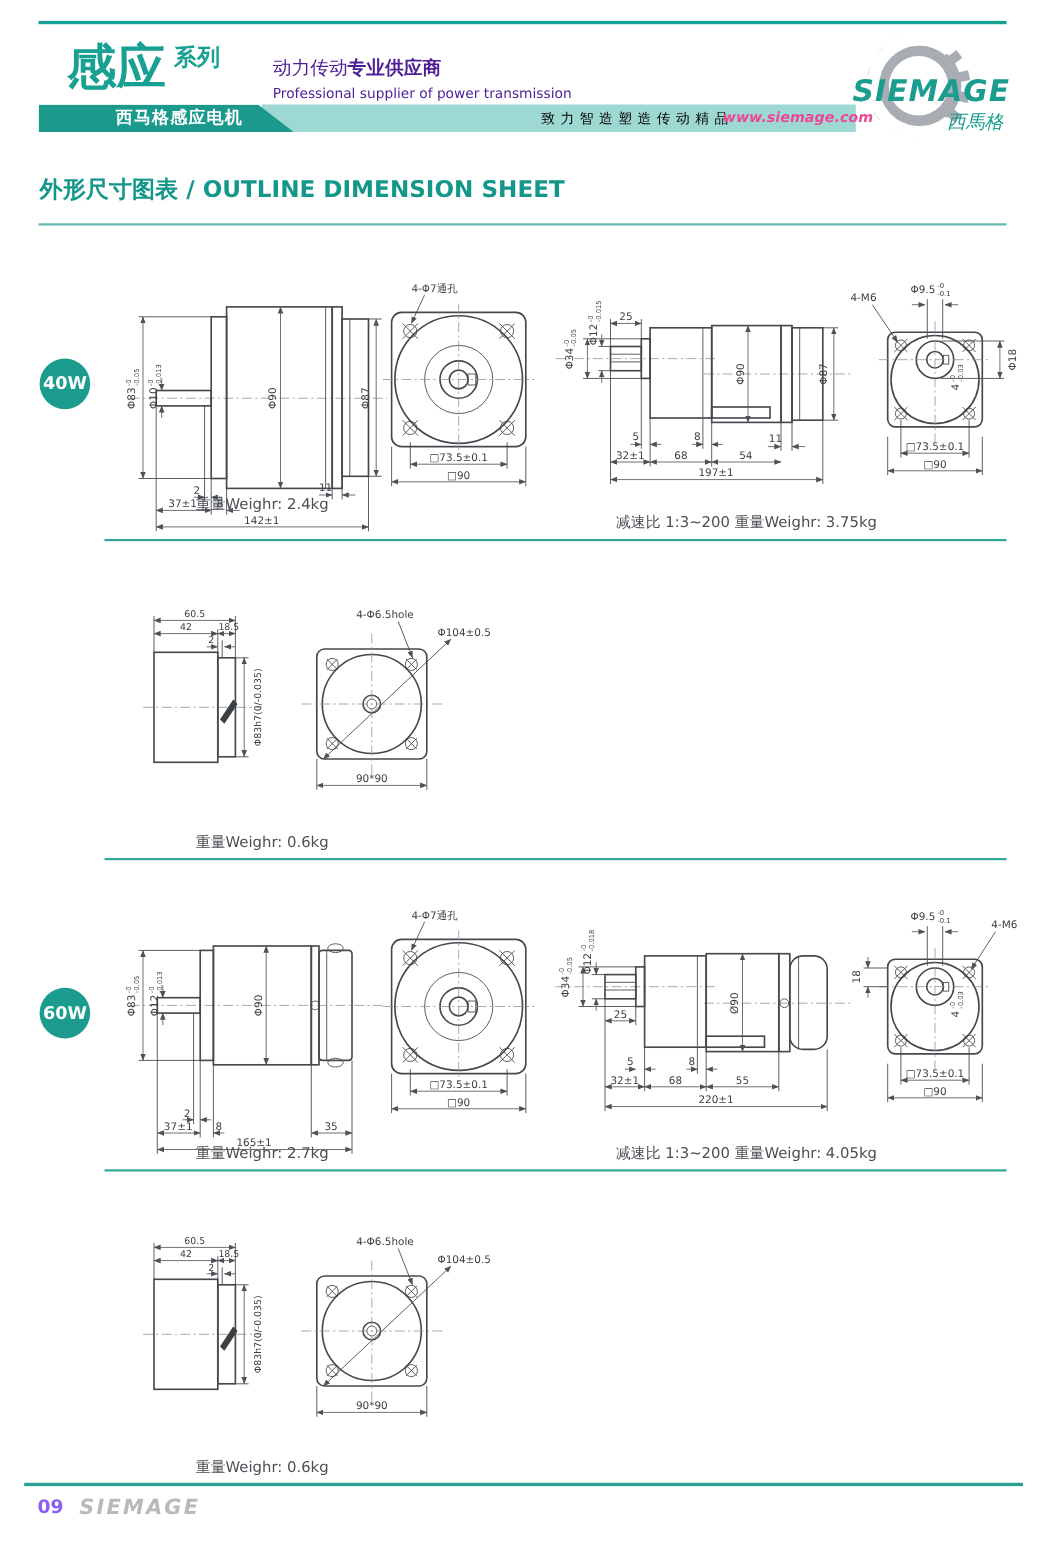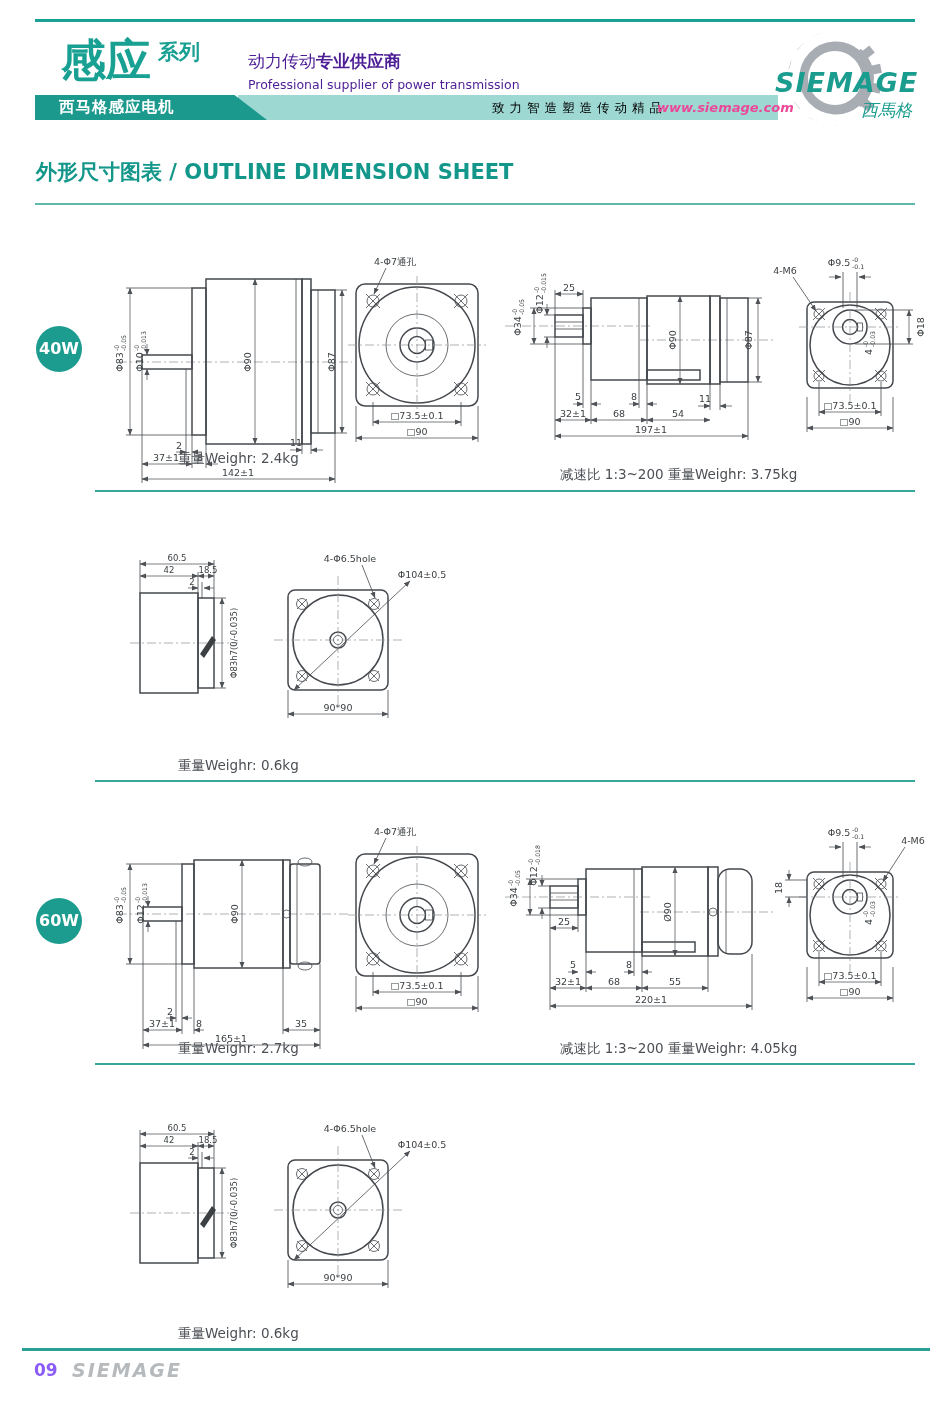--- a/index.html
+++ b/index.html
@@ -10,21 +10,21 @@
   .topline{left:35px;top:19px;width:880px;height:3px;background:#18a195;}
   .series{left:36px;top:38px;display:flex;align-items:flex-start;color:#18a092;margin-left:25px;}
   .series-main{font-size:45px;font-weight:bold;line-height:1;}
   .series-suffix{font-size:21px;font-weight:bold;margin-left:7px;padding-bottom:5px;}
   .tagline{left:248px;top:50px;color:#4c1d95;}
   .tagline-zh{font-size:17px;}
   .tagline-zh b{font-weight:bold;}
   .tagline-en{font-size:12.5px;margin-top:4px;}
   .banner-light{left:238px;top:95px;width:540px;height:25px;background:#9ed8d2;}
   .banner-dark{left:35px;top:95px;width:232px;height:25px;background:#1b998d;
-               -webkit-clip-path:polygon(0 0,86% 0,100% 100%,0 100%);clip-path:polygon(0 0,86% 0,100% 100%,0 100%);}
+               -webkit-clip-path:polygon(0 0,86% 0,100% 100%,0 100%);clip-path:polygon(0 0,86% 0,100% 100%,0 100%);text-align:center;}
   .banner-dark span{display:block;padding-left:24px;line-height:25px;color:#fff;font-weight:bold;font-size:15.5px;letter-spacing:1px;}
   .banner-slogan{left:492px;top:95px;line-height:25px;color:#000000;font-size:12.5px;letter-spacing:5px;}
   .banner-url{left:657px;top:95px;line-height:25px;color:#ec4899;font-size:13px;font-weight:bold;font-style:italic;}
   .logo{left:765px;top:26px;}
   .logo-text{font-size:27px;font-weight:bold;font-style:italic;fill:#1a9c8e;letter-spacing:1px;}
   .logo-cn{font-size:17px;fill:#1a9c8e;font-style:italic;}
   
   .page-title{left:36px;top:158px;font-size:21px;font-weight:bold;color:#13978a;}
   .title-line{left:35px;top:203px;width:880px;height:2px;background:#5fb9ae;}
   

